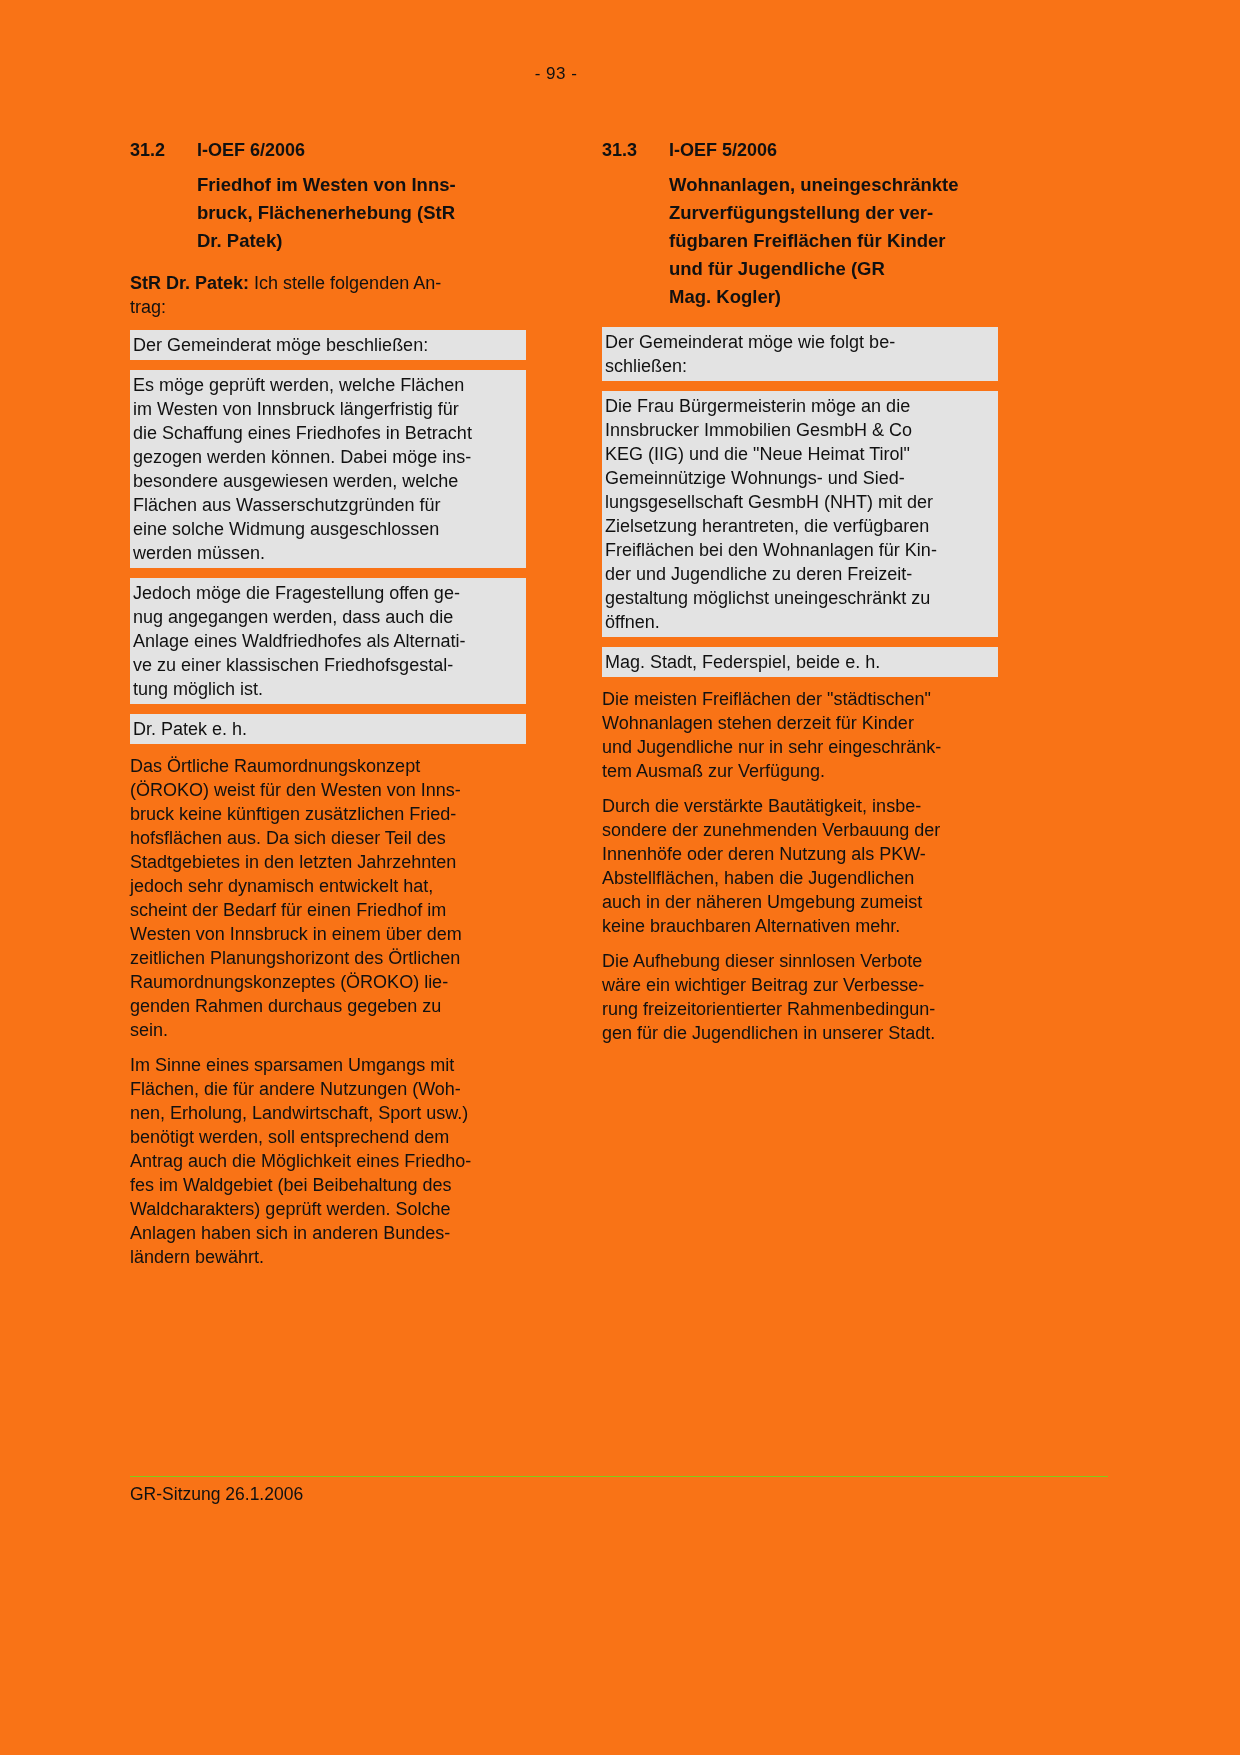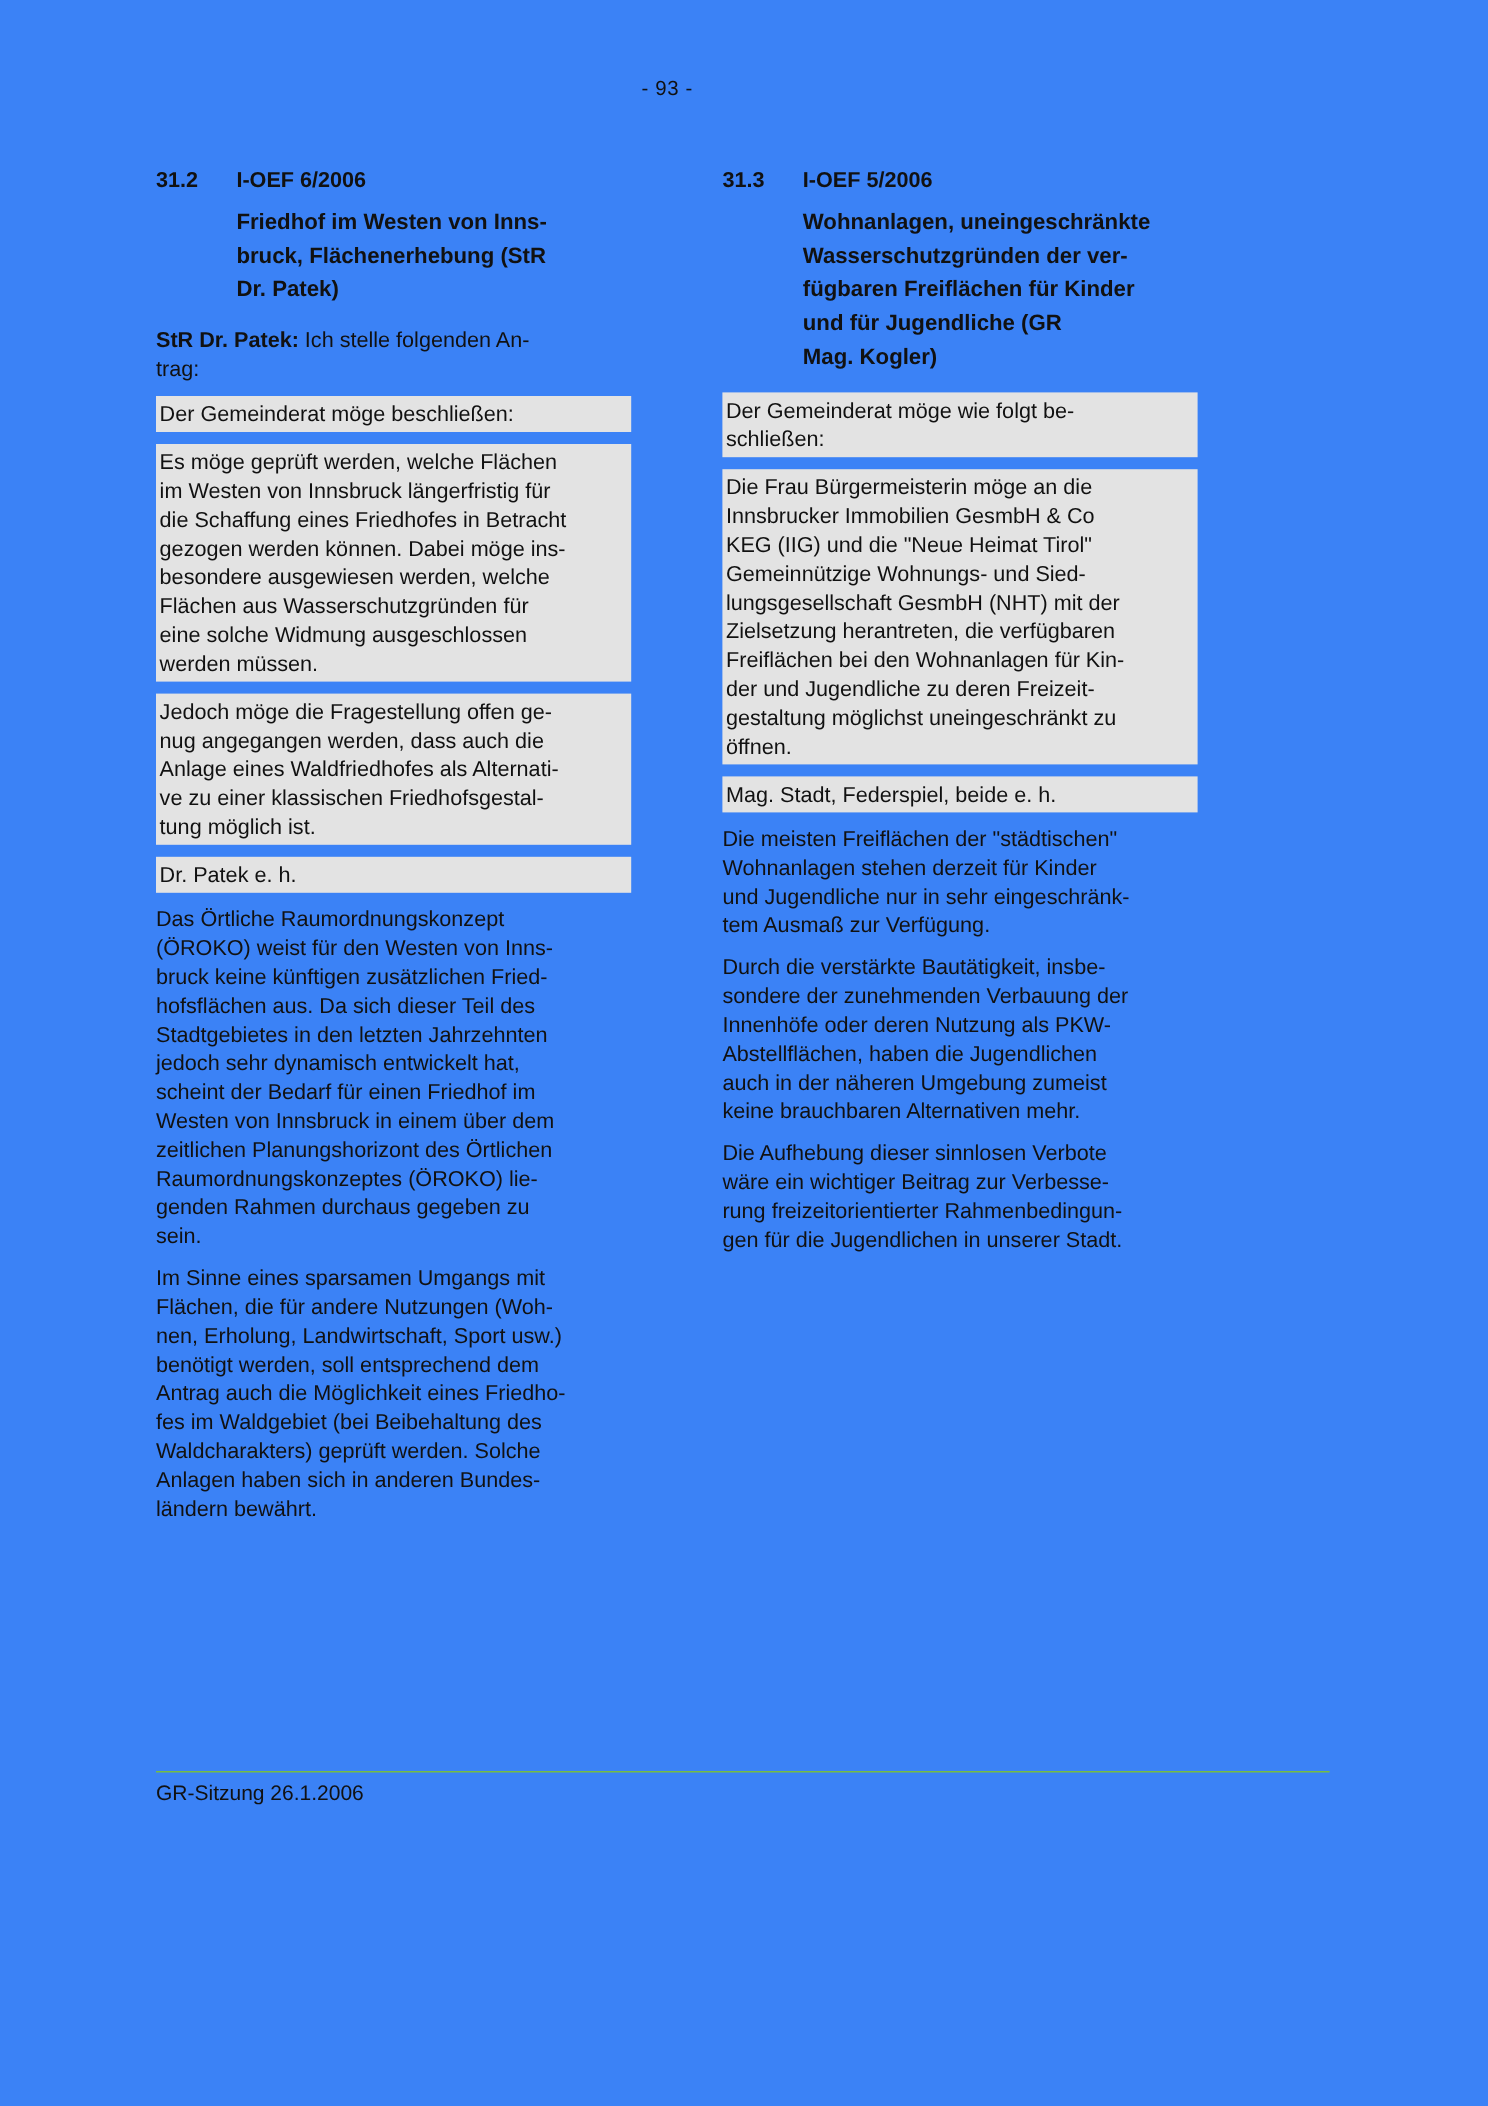--- a/index.html
+++ b/index.html
@@ -11,21 +11,21 @@
     width: 1240px;
     height: 1755px;
     font-family: "Liberation Sans", sans-serif;
     color: #111111;
     position: relative;
   }
   .page {
     position: relative;
     width: 1240px;
     height: 1755px;
-    background: #3b82f6;
+    background: #f97316;
     overflow: hidden;
   }
   .pageno {
     position: absolute;
     top: 64px;
     left: 130px;
     width: 852px;
     text-align: center;
     font-size: 17px;
     letter-spacing: 0.5px;
@@ -141,21 +141,21 @@
 Anlagen haben sich in anderen Bundes-
 ländern bewährt.</p>
     </section>
 
     <section class="col">
       <div class="sec-head">
         <span class="sec-num">31.3</span>
         <span class="sec-code">I-OEF 5/2006</span>
       </div>
       <h2 class="sec-title">Wohnanlagen, uneingeschränkte
-Wasserschutzgründen der ver-
+Zurverfügungstellung der ver-
 fügbaren Freiflächen für Kinder
 und für Jugendliche (GR
 Mag. Kogler)</h2>
 
 
       <p class="para shaded">Der Gemeinderat möge wie folgt be-
 schließen:</p>
       <p class="para shaded">Die Frau Bürgermeisterin möge an die
 Innsbrucker Immobilien GesmbH &amp; Co
 KEG (IIG) und die "Neue Heimat Tirol"

